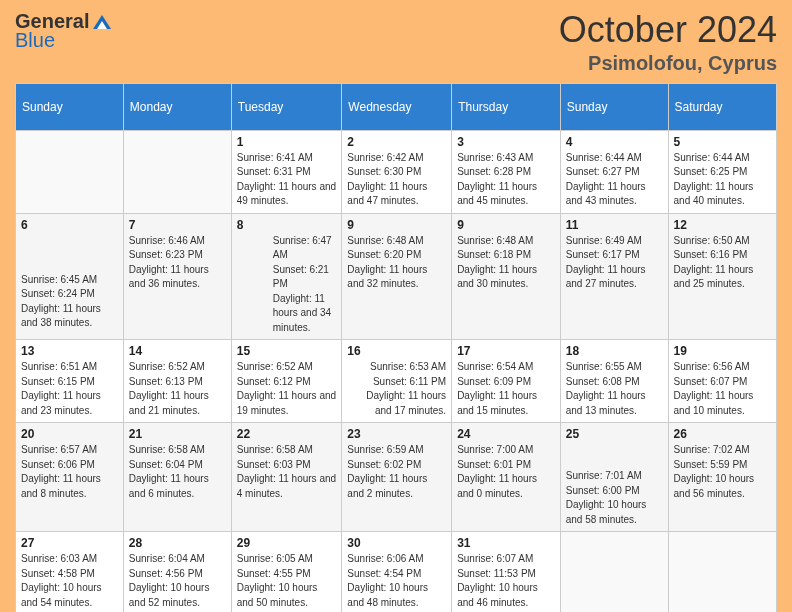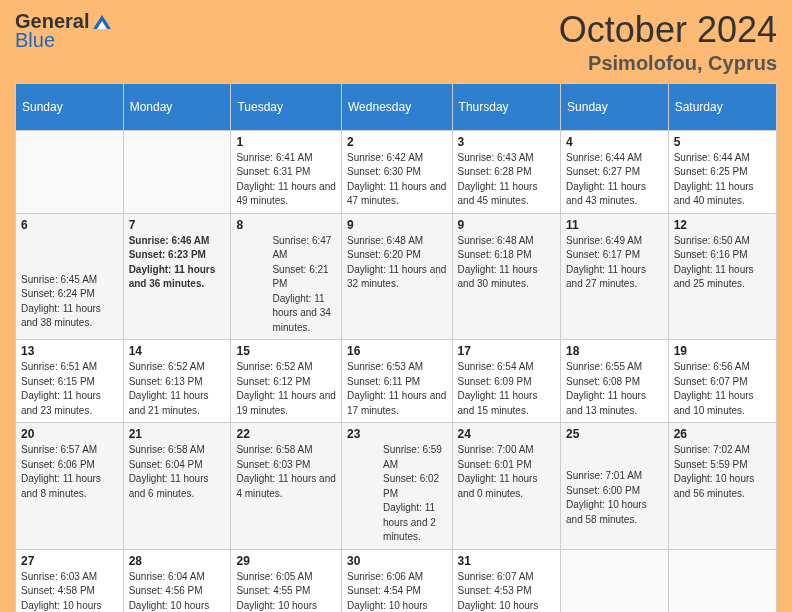--- a/index.html
+++ b/index.html
@@ -176,21 +176,21 @@
         </tr>
         <tr class="row-even">
           <td>
             <span class="day-number">6</span>
             <div class="day-info" style="white-space: pre-line; margin-top: 41px;">Sunrise: 6:45 AM
 Sunset: 6:24 PM
 Daylight: 11 hours and 38 minutes.</div>
           </td>
           <td>
             <span class="day-number">7</span>
-            <div class="day-info" style="white-space: pre-line; font-weight: bold;">Sunrise: 6:46 AM
+            <div class="day-info" style="white-space: pre-line;">Sunrise: 6:46 AM
 Sunset: 6:23 PM
 Daylight: 11 hours and 36 minutes.</div>
           </td>
           <td>
             <span class="day-number">8</span>
             <div class="day-info" style="white-space: pre-line; margin-left: 36px;">Sunrise: 6:47 AM
 Sunset: 6:21 PM
 Daylight: 11 hours and 34 minutes.</div>
           </td>
           <td>
@@ -232,21 +232,21 @@
 Daylight: 11 hours and 21 minutes.</div>
           </td>
           <td>
             <span class="day-number">15</span>
             <div class="day-info" style="white-space: pre-line;">Sunrise: 6:52 AM
 Sunset: 6:12 PM
 Daylight: 11 hours and 19 minutes.</div>
           </td>
           <td>
             <span class="day-number">16</span>
-            <div class="day-info" style="white-space: pre-line;">Sunrise: 6:53 AM
+            <div class="day-info" style="white-space: pre-line; text-align: right;">Sunrise: 6:53 AM
 Sunset: 6:11 PM
 Daylight: 11 hours and 17 minutes.</div>
           </td>
           <td>
             <span class="day-number">17</span>
             <div class="day-info" style="white-space: pre-line;">Sunrise: 6:54 AM
 Sunset: 6:09 PM
 Daylight: 11 hours and 15 minutes.</div>
           </td>
           <td>
@@ -276,21 +276,21 @@
 Daylight: 11 hours and 6 minutes.</div>
           </td>
           <td>
             <span class="day-number">22</span>
             <div class="day-info" style="white-space: pre-line;">Sunrise: 6:58 AM
 Sunset: 6:03 PM
 Daylight: 11 hours and 4 minutes.</div>
           </td>
           <td>
             <span class="day-number">23</span>
-            <div class="day-info" style="white-space: pre-line; margin-left: 36px;">Sunrise: 6:59 AM
+            <div class="day-info" style="white-space: pre-line;">Sunrise: 6:59 AM
 Sunset: 6:02 PM
 Daylight: 11 hours and 2 minutes.</div>
           </td>
           <td>
             <span class="day-number">24</span>
             <div class="day-info" style="white-space: pre-line;">Sunrise: 7:00 AM
 Sunset: 6:01 PM
 Daylight: 11 hours and 0 minutes.</div>
           </td>
           <td>
@@ -327,21 +327,21 @@
           </td>
           <td>
             <span class="day-number">30</span>
             <div class="day-info" style="white-space: pre-line;">Sunrise: 6:06 AM
 Sunset: 4:54 PM
 Daylight: 10 hours and 48 minutes.</div>
           </td>
           <td>
             <span class="day-number">31</span>
             <div class="day-info" style="white-space: pre-line;">Sunrise: 6:07 AM
-Sunset: 4:53 PM
+Sunset: 11:53 PM
 Daylight: 10 hours and 46 minutes.</div>
           </td>
           <td class="empty"></td>
           <td class="empty"></td>
         </tr>
       </tbody>
   </table>
 </div>
 
 </body></html>

